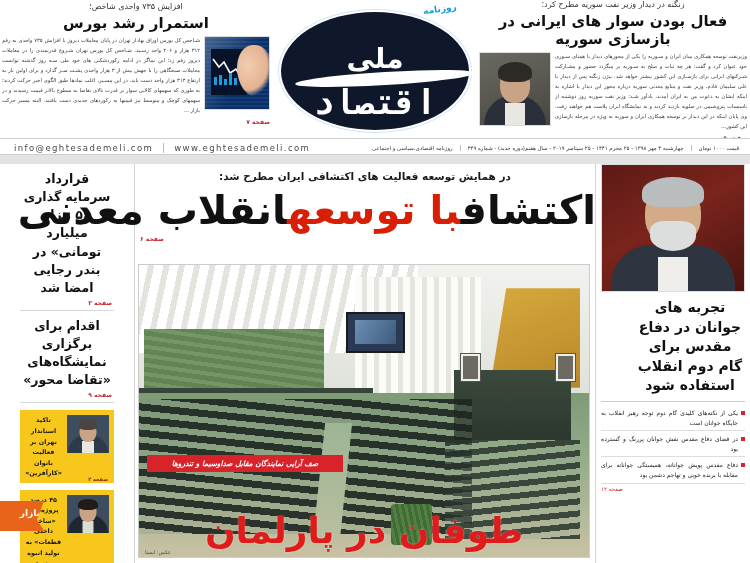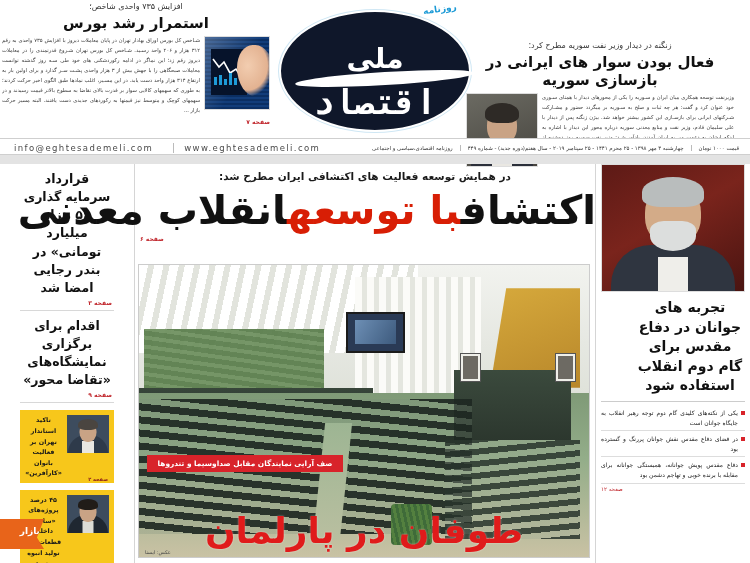--- a/index.html
+++ b/index.html
@@ -9,21 +9,21 @@
     font-family: "DejaVu Sans", "Liberation Sans", sans-serif;
     overflow: hidden;
   }
   .page { position: relative; width: 750px; height: 563px; background: #fff; }
 
   
   .topband { position: absolute; left: 0; top: 0; width: 750px; height: 138px; background: #fff; }
 
   
   .teaser-left { position: absolute; left: 2px; top: 2px; width: 268px; height: 130px; }
-  .teaser-right { position: absolute; right: 16px; top: 0px; width: 268px; height: 136px; margin-top: 41px; }
+  .teaser-right { position: absolute; right: 3px; top: 0px; width: 268px; height: 136px; }
 
   .kicker { font-size: 8px; color: #333; text-align: center; margin-bottom: 3px; letter-spacing: 0; }
   .teaser-title { font-size: 15px; font-weight: bold; color: #111; text-align: center; margin-bottom: 4px; }
   .teaser-body { display: flex; gap: 4px; align-items: flex-start; }
   .teaser-text {
     flex: 1; font-size: 5.2px; line-height: 1.92; color: #3a3a3a; text-align: justify;
     max-height: 84px; overflow: hidden;
   }
   .thumb-chart {
     width: 66px; height: 74px; flex: none; border: 1px solid #ddd;
@@ -77,21 +77,21 @@
     position: absolute; right: 22px; top: 8px; font-size: 9px; color: #1b9ad6;
     font-weight: bold; transform: rotate(-8deg);
   }
 
   
   .contactbar {
     position: absolute; left: 0; top: 138px; width: 750px; height: 17px;
     border-top: 1px solid #cfcfcf; border-bottom: 1px solid #cfcfcf; background: #fff;
     display: flex; align-items: center;
   }
-  .cb-left { position: absolute; left: 4px; top: 0; height: 17px; display: flex; align-items: center; gap: 10px; direction: ltr; }
+  .cb-left { position: absolute; left: 4px; top: 0; height: 17px; display: flex; align-items: center; gap: 0; direction: ltr; }
   .cb-mail, .cb-web {
     font-size: 8.5px; color: #4a4a4a; letter-spacing: 1.4px; padding: 0 10px;
     font-family: "DejaVu Sans", sans-serif;
   }
   .cb-web { border-left: 1px solid #bbb; }
   .cb-right { position: absolute; right: 4px; top: 0; height: 17px; display: flex; align-items: center; direction: rtl; }
   .cb-right span { font-size: 5.4px; color: #333; padding: 0 7px; white-space: nowrap; }
   .cb-right span + span { border-right: 1px solid #bbb; }
 
   .greystrip { position: absolute; left: 0; top: 155px; width: 750px; height: 9px; background: #e3e3e3; }
@@ -153,21 +153,21 @@
   .hall-portrait { position: absolute; width: 4.6%; height: 10%; background: #efefe9; border: 1px solid #555; }
   .hall-portrait::after { content:""; position:absolute; inset:2px; background:#6d6a63; }
   .hall-aisle { position: absolute; left: 40%; top: 54%; width: 6%; height: 40%;
     background: linear-gradient(180deg,#9db593,#b9bfa0); transform: skewX(-6deg); }
   .hall-plants { position: absolute; left: 56%; bottom: 4%; width: 9%; height: 14%;
     background: repeating-linear-gradient(78deg,#3f6b39 0 3px,#53803f 3px 6px); border-radius: 4px; }
 
   .redbanner {
     position: absolute; left: 8px; top: 190px; width: 196px; height: 17px;
     background: #d8232a; color: #fff; font-size: 7.4px; font-weight: bold;
-    display: flex; align-items: center; justify-content: center; direction: rtl;
+    display: flex; align-items: center; justify-content: center; direction: rtl; font-style: italic;
   }
   .photo-head {
     position: absolute; left: 0; bottom: 6px; width: 100%; text-align: center;
     font-size: 36px; font-weight: bold; color: #e01b1b; direction: rtl;
     text-shadow: 0 0 2px rgba(255,255,255,.55);
   }
   .photo-credit { position: absolute; left: 6px; bottom: 2px; font-size: 5px; color: #444; }
 
   
   .rc-photo { width: 144px; height: 128px; overflow: hidden; position: relative;
@@ -187,21 +187,21 @@
   .bullets { border-top: 1px solid #ccc; padding-top: 3px; }
   .bullet { display: flex; gap: 3px; align-items: flex-start; padding: 3px 0;
     border-bottom: 1px solid #ddd; }
   .bullet .sq { width: 4px; height: 4px; background: #d8232a; margin-top: 3px; flex: none; }
   .bullet .bt { font-size: 6px; line-height: 1.6; color: #222; text-align: justify; flex: 1; }
   .rc-ref { font-size: 5.5px; color: #c1272d; text-align: left; padding-top: 2px; }
 
   .vline1 { position: absolute; left: 134px; top: 164px; width: 1px; height: 399px; background: #d5d5d5; }
   .vline2 { position: absolute; left: 595px; top: 164px; width: 1px; height: 399px; background: #d5d5d5; }
 
-  .orange-tab { position: absolute; left: 0; bottom: 14px; width: 44px; height: 30px;
+  .orange-tab { position: absolute; left: 0; bottom: 32px; width: 44px; height: 30px;
     background: #e8641a; clip-path: polygon(0 0, 100% 0, 84% 62%, 100% 100%, 0 100%); }
   .orange-tab span { display:block; color:#fff; font-size: 9px; font-weight: bold;
     padding: 7px 4px 0 0; text-align: right; }
 </style>
 </head>
 <body>
 
 <div class="page">
 
   <div class="topband">

